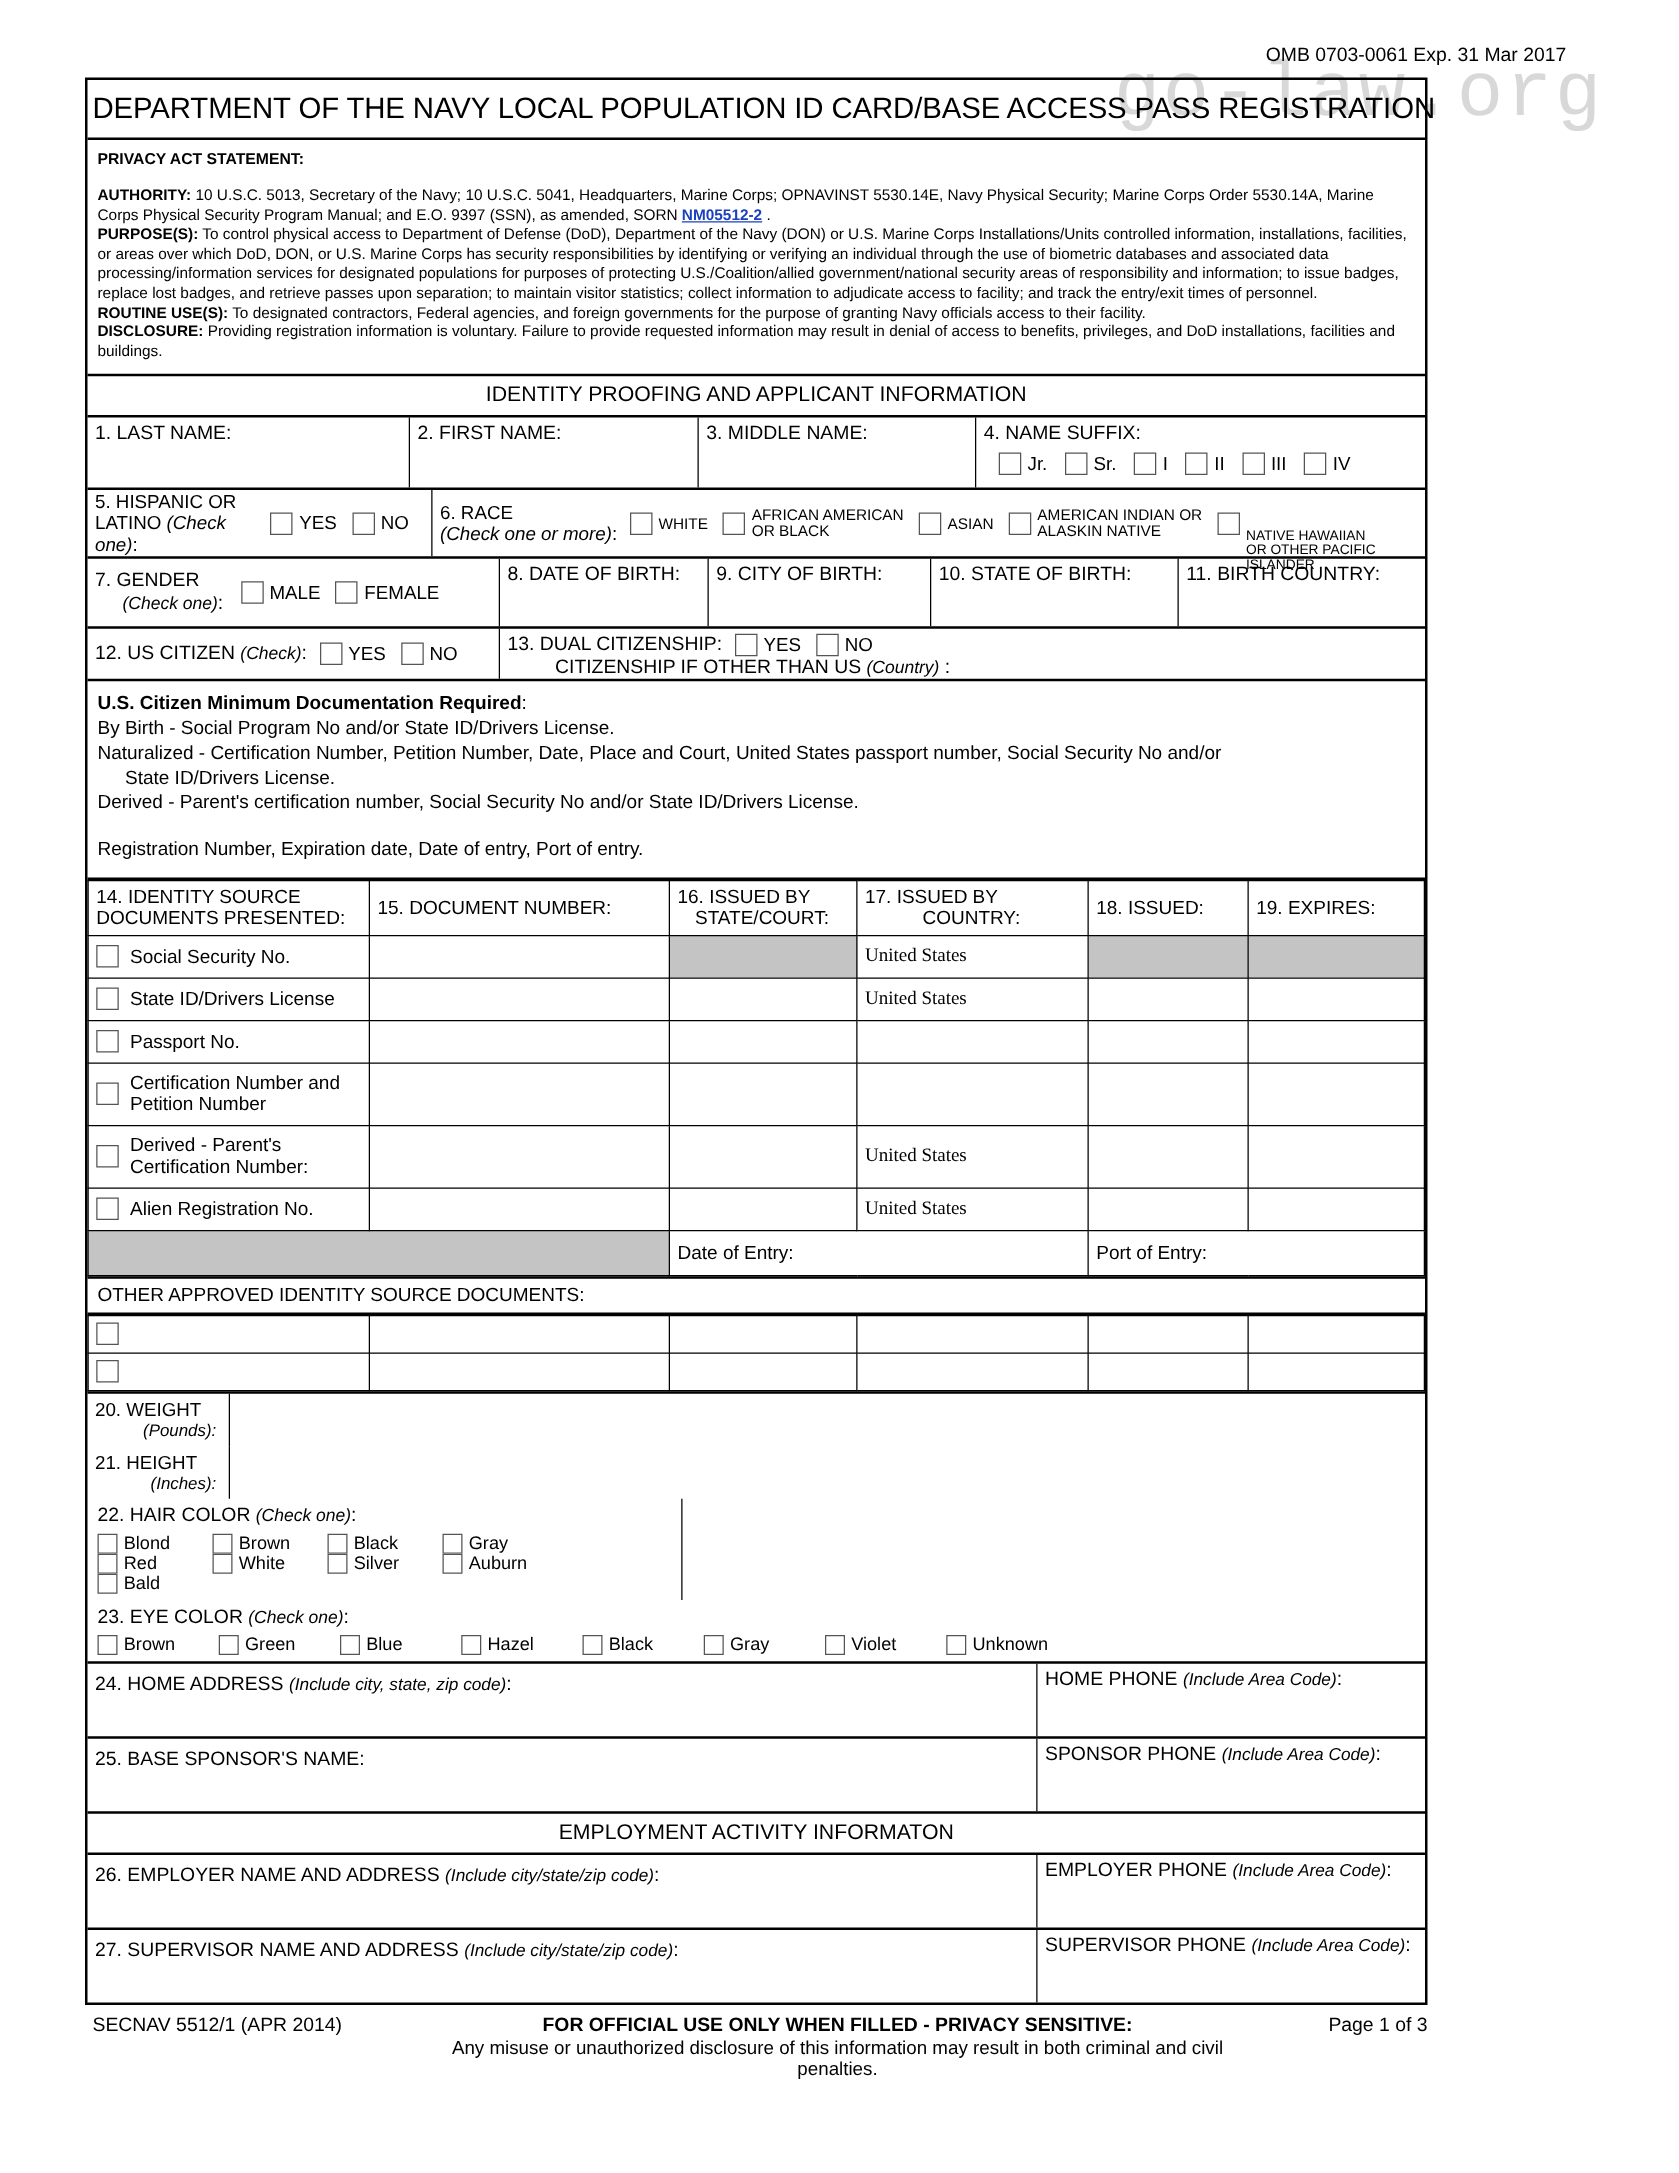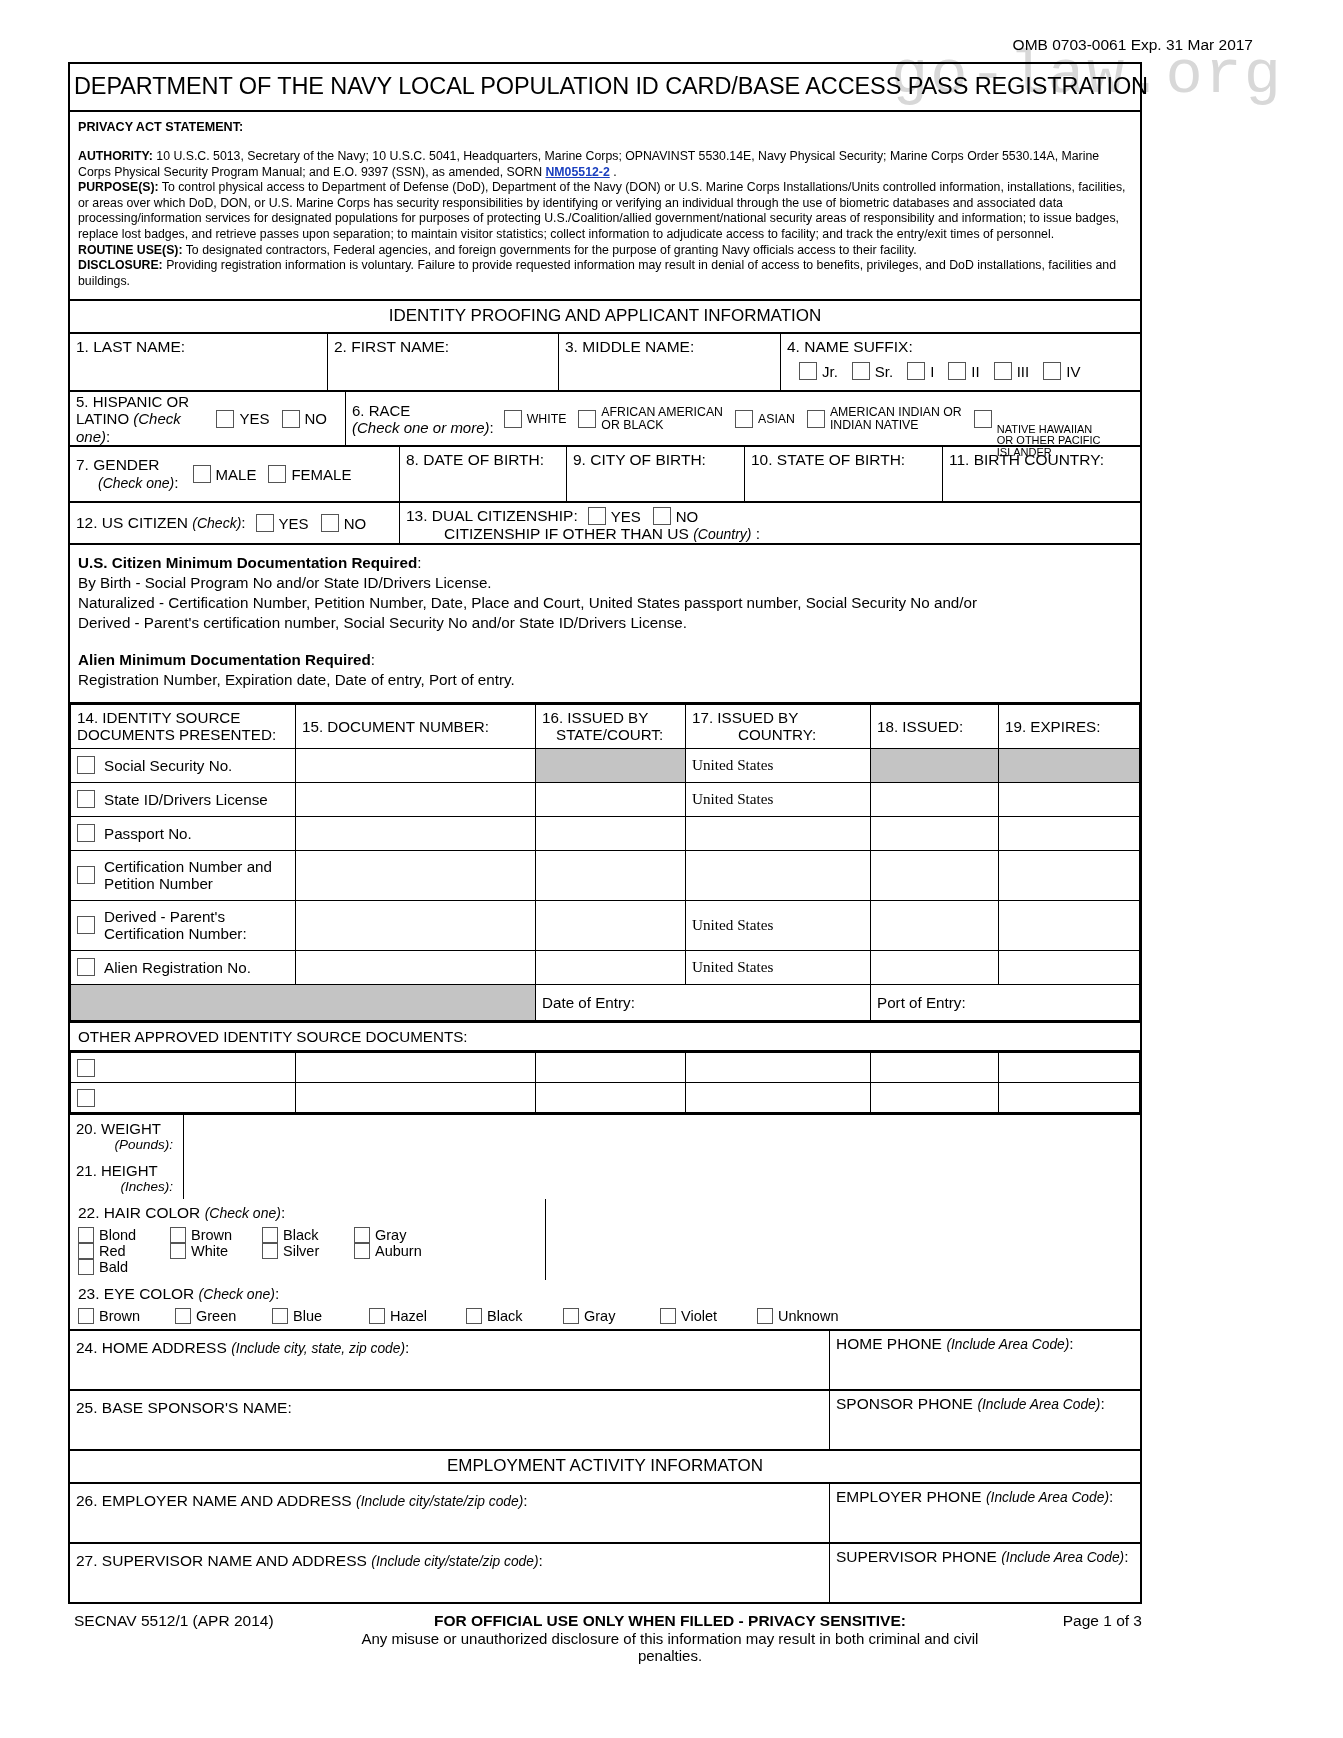--- a/index.html
+++ b/index.html
@@ -271,21 +271,21 @@
         <span class="cbwrap sm">
             <span class="cb"></span>
             <span class="two-line"><span>AFRICAN AMERICAN</span><br><span>OR BLACK</span></span>
           </span>
         <span class="cbwrap sm">
             <span class="cb"></span>
             <span>ASIAN</span>
           </span>
         <span class="cbwrap sm">
             <span class="cb"></span>
-            <span class="two-line"><span>AMERICAN INDIAN OR</span><br><span>INDIAN NATIVE</span></span>
+            <span class="two-line"><span>AMERICAN INDIAN OR</span><br><span>ALASKIN NATIVE</span></span>
           </span>
         <span class="cbwrap sm" style="margin-right:0">
             <span class="cb"></span>
             <span class="two-line smaller"><span>NATIVE HAWAIIAN</span><br><span>OR OTHER PACIFIC</span><br><span>ISLANDER</span></span>
           </span>
       </div>
     </div>
 
     <div class="row r-gender">
       <div class="cell c1">
@@ -333,23 +333,23 @@
             </span>
         </div>
         <div class="fld-label" style="padding-left:38px"><span>CITIZENSHIP IF OTHER THAN US</span> <i class="it">(Country)</i><span> :</span></div>
       </div>
     </div>
 
     <div class="docblock">
       <div><b>U.S. Citizen Minimum Documentation Required</b><span>:</span></div>
       <div>By Birth - Social Program No and/or State ID/Drivers License.</div>
       <div>Naturalized - Certification Number, Petition Number, Date, Place and Court, United States passport number, Social Security No and/or</div>
+      <div class="indent">State ID/Drivers License.</div>
       <div>Derived - Parent's certification number, Social Security No and/or State ID/Drivers License.</div>
       <div class="vgap"></div>
-      <div><b>Alien Minimum Documentation Required</b><span>:</span></div>
       <div>Registration Number, Expiration date, Date of entry, Port of entry.</div>
     </div>
 
     <table class="tbl">
       <tbody>
           <tr class="hdr">
         <td style="width:225px"><span>14.  IDENTITY SOURCE</span><br><span>DOCUMENTS PRESENTED:</span></td>
         <td style="width:240px" class="ctr">15.     DOCUMENT NUMBER:</td>
         <td style="width:150px"><span>16. ISSUED BY</span><br><span style="padding-left:14px">STATE/COURT:</span></td>
         <td style="width:185px"><span>17.    ISSUED BY</span><br><span style="padding-left:46px">COUNTRY:</span></td>

